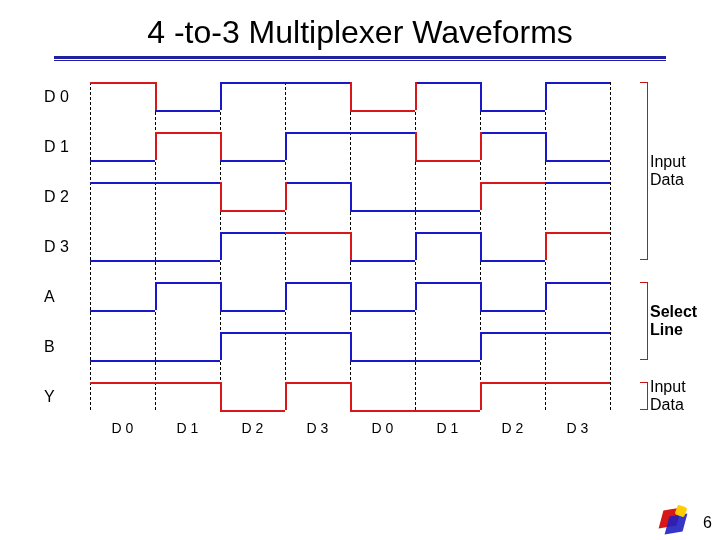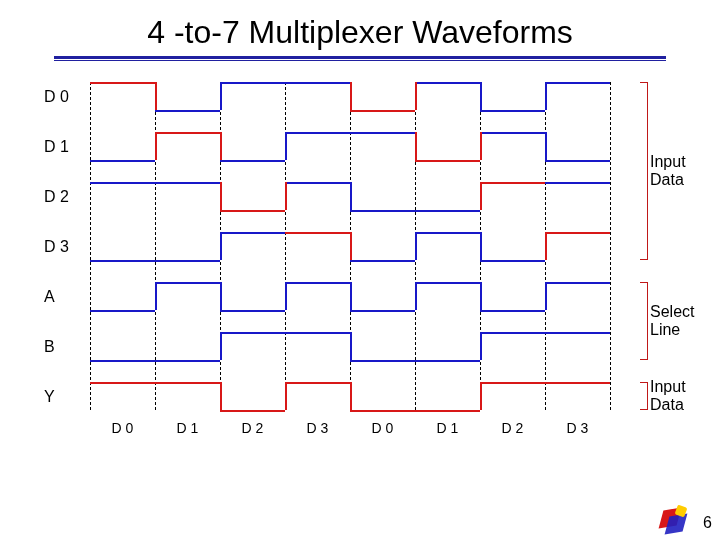--- a/index.html
+++ b/index.html
@@ -123,21 +123,21 @@
     bottom: 4px;
     width: 30px; height: 30px;
   }
   .logo .d1 { position:absolute; left:3px; top:3px; width:18px; height:18px; background:#d81818; transform: skew(-15deg,-10deg); }
   .logo .d2 { position:absolute; left:9px; top:9px; width:18px; height:18px; background:#2020c0; transform: skew(-15deg,-10deg); opacity:.9; }
   .logo .s  { position:absolute; left:18px; top:0; width:10px; height:10px; background:#ffcc00; border-radius:2px; transform: rotate(20deg); }
 </style>
 </head>
 <body>
 
-<div class="title">4 -to-7 Multiplexer Waveforms</div>
+<div class="title">4 -to-3 Multiplexer Waveforms</div>
 <div class="title-underline"></div>
 
 <div class="diagram">
   <div class="grid" id="grid" style="top: 12px; height: 328px;">
       <div class="grid-line" style="left: 0px;"></div>
       <div class="grid-line" style="left: 65px;"></div>
       <div class="grid-line" style="left: 130px;"></div>
       <div class="grid-line" style="left: 195px;"></div>
       <div class="grid-line" style="left: 260px;"></div>
       <div class="grid-line" style="left: 325px;"></div>
@@ -453,21 +453,21 @@
             <div class="seg" style="left: 455px; width: 65px; top: 0px;"></div>
           </div>
         </div>
       </div>
     </div>
   <div id="groups">
       <div class="brace" style="top: 12px; height: 178px;"></div>
       <div class="group-label" style="top: 83px; white-space: pre-line;">Input
 Data</div>
       <div class="brace" style="top: 212px; height: 78px;"></div>
-      <div class="group-label" style="top: 233px; white-space: pre-line;">Select
+      <div class="group-label" style="top: 233px; white-space: pre-line; font-weight: bold;">Select
 Line</div>
       <div class="brace" style="top: 312px; height: 28px;"></div>
       <div class="group-label" style="top: 308px; white-space: pre-line;">Input
 Data</div>
     </div>
   <div id="sel-labels">
       <div class="sel-label" style="left: 122.5px; top: 350px;">D 0</div>
       <div class="sel-label" style="left: 187.5px; top: 350px;">D 1</div>
       <div class="sel-label" style="left: 252.5px; top: 350px;">D 2</div>
       <div class="sel-label" style="left: 317.5px; top: 350px;">D 3</div>

